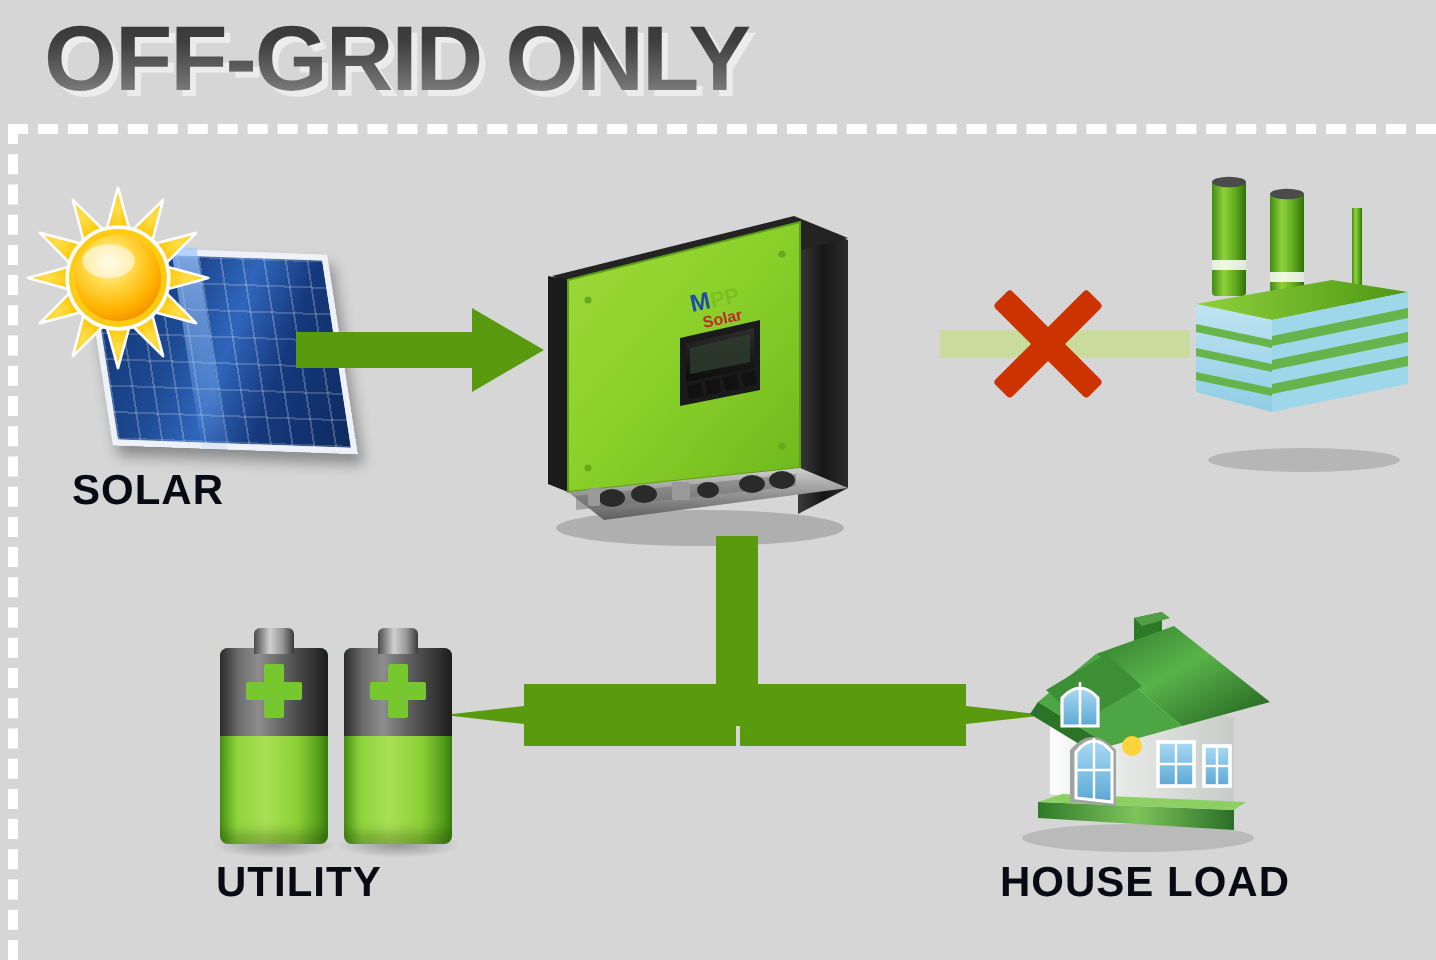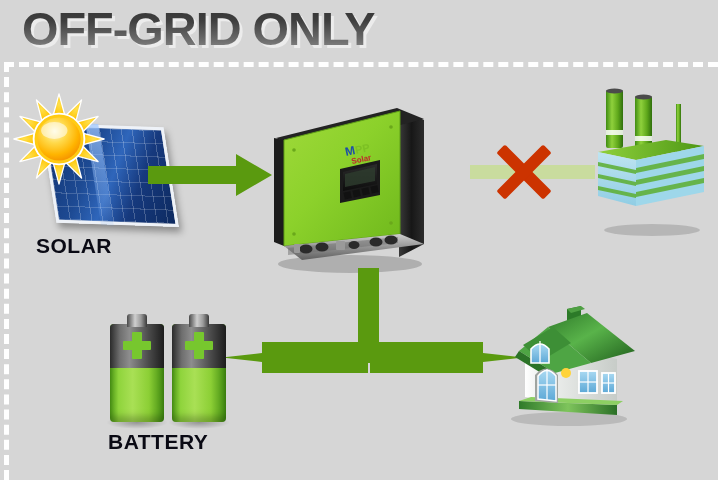--- a/index.html
+++ b/index.html
@@ -322,21 +322,21 @@
     </div>
     <div class="bat" style="left:62px;">
       <div class="shadow"></div>
       <div class="body"></div>
       <div class="top"></div>
       <div class="cap"></div>
       <div class="plus-h"></div>
       <div class="plus-v"></div>
     </div>
   </div>
-  <div class="lbl" style="left:108px;top:430px;">BATTERY</div>
+  <div class="lbl" style="left:108px;top:430px;">UTILITY</div>
 
   <svg id="house" viewBox="0 0 145 122">
     <defs>
       <linearGradient id="roofG" x1="0" y1="0" x2="1" y2="1">
         <stop offset="0%" stop-color="#2f7a2a"></stop>
         <stop offset="45%" stop-color="#59b34a"></stop>
         <stop offset="100%" stop-color="#1f5e1c"></stop>
       </linearGradient>
       <linearGradient id="wallG" x1="0" y1="0" x2="1" y2="0">
         <stop offset="0%" stop-color="#ffffff"></stop>
@@ -385,14 +385,15 @@
 
     <circle cx="71" cy="68" r="5" fill="#ffd33a"></circle>
 
     <rect x="84" y="66" width="18" height="22" fill="url(#winG)" stroke="#ffffff" stroke-width="1.8"></rect>
     <line x1="93" y1="66" x2="93" y2="88" stroke="#ffffff" stroke-width="1.2"></line>
     <line x1="84" y1="77" x2="102" y2="77" stroke="#ffffff" stroke-width="1.2"></line>
     <rect x="107" y="68" width="13" height="20" fill="url(#winG)" stroke="#ffffff" stroke-width="1.8"></rect>
     <line x1="113.5" y1="68" x2="113.5" y2="88" stroke="#ffffff" stroke-width="1.2"></line>
     <line x1="107" y1="78" x2="120" y2="78" stroke="#ffffff" stroke-width="1.2"></line>
   </svg>
+  <div class="lbl" style="left:500px;top:430px;">HOUSE LOAD</div>
 
 </div>
 
 </body></html>

